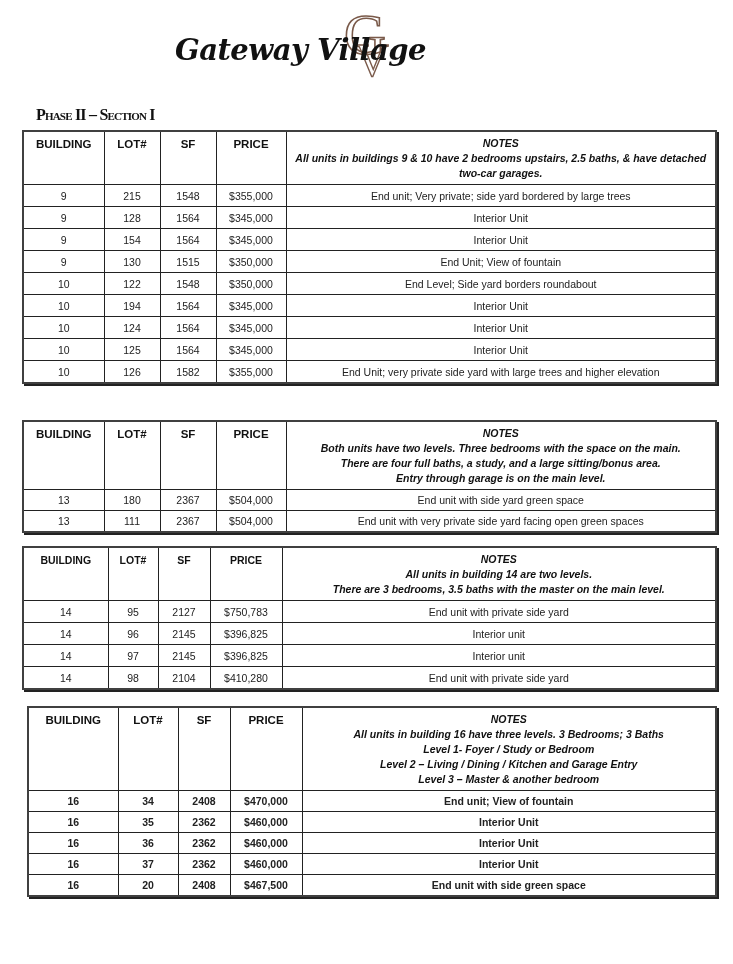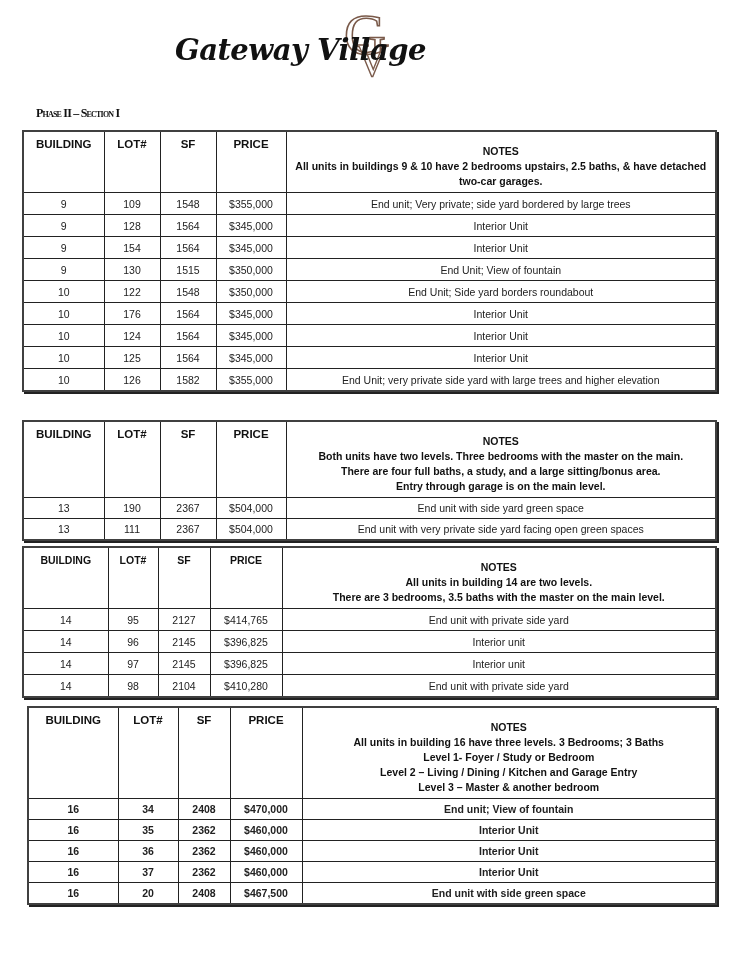--- a/index.html
+++ b/index.html
@@ -6,27 +6,27 @@
   body { width: 733px; height: 964px; position: relative; overflow: hidden; font-family: "Liberation Sans", sans-serif; color: #111; }
 
   .header { position: absolute; left: 0; top: 0; width: 733px; height: 100px; }
   .logo-mono { position: absolute; left: 330px; top: 2px; width: 70px; height: 80px; }
   .logo-title { position: absolute; left: 0; width: 601px; top: 33px; text-align: center;
     font-family: "DejaVu Serif", serif; font-style: italic; font-weight: bold; font-size: 29px; color: #111; letter-spacing: -0.5px; }
   .subtitle { position: absolute; left: 0; width: 733px; top: 76px; text-align: center;
     font-family: "Liberation Serif", serif; font-size: 16.5px; color: #222; letter-spacing: 0.3px; }
 
   .section-title { position: absolute; left: 36px; top: 106px; font-family: "Liberation Serif", serif;
-    font-weight: bold; font-size: 12px; letter-spacing: -0.8px; color: #111; font-variant: small-caps; }
+    font-weight: bold; font-size: 16px; letter-spacing: -0.8px; color: #111; font-variant: small-caps; }
 
   table.units { position: absolute; border-collapse: collapse; background: #fff;
     box-shadow: 2px 2px 0 #222; border: 2px solid #404040; }
   table.units td, table.units th { border: 1px solid #222; font-size: 10.5px; text-align: center; padding: 0; }
   table.units th { font-weight: bold; font-size: 11.5px; vertical-align: top; padding-top: 6px; color: #111; }
-  table.units th.notes { font-size: 10.5px; line-height: 15px; padding-top: 12px; padding-bottom: 3px; }
+  table.units th.notes { font-size: 10.5px; line-height: 15px; padding-top: 4px; padding-bottom: 3px; font-style: italic; }
   table.units th.notes .notes-head { font-size: 10.5px; }
   table.units td { color: #222; }
 
   #t1 { left: 22px; top: 130px; width: 695px; }
   #t2 { left: 22px; top: 420px; width: 695px; }
   #t3 { left: 22px; top: 546px; width: 695px; }
   #t4 { left: 27px; top: 706px; width: 690px; }
 
   #t1 td { height: 21px; }
   #t2 td { height: 20px; margin-top: 16px; }
@@ -63,21 +63,21 @@
       <th class="notes">
         <div class="notes-head">NOTES</div>
         <div>All units in buildings 9 &amp; 10  have 2 bedrooms upstairs, 2.5 baths, &amp; have detached</div>
         <div>two-car garages.</div>
       </th>
     </tr>
   </thead>
   <tbody>
       <tr>
         <td>9</td>
-        <td>109</td>
+        <td>215</td>
         <td>1548</td>
         <td>$355,000</td>
         <td>End unit; Very private; side yard bordered by large trees</td>
       </tr>
       <tr>
         <td>9</td>
         <td>128</td>
         <td>1564</td>
         <td>$345,000</td>
         <td>Interior Unit</td>
@@ -94,25 +94,25 @@
         <td>130</td>
         <td>1515</td>
         <td>$350,000</td>
         <td>End Unit; View of fountain</td>
       </tr>
       <tr>
         <td>10</td>
         <td>122</td>
         <td>1548</td>
         <td>$350,000</td>
-        <td>End Unit; Side yard borders roundabout</td>
-      </tr>
-      <tr>
-        <td>10</td>
-        <td>176</td>
+        <td>End Level; Side yard borders roundabout</td>
+      </tr>
+      <tr>
+        <td>10</td>
+        <td>194</td>
         <td>1564</td>
         <td>$345,000</td>
         <td>Interior Unit</td>
       </tr>
       <tr>
         <td>10</td>
         <td>124</td>
         <td>1564</td>
         <td>$345,000</td>
         <td>Interior Unit</td>
@@ -143,30 +143,30 @@
       <col>
     </colgroup>
   <thead>
     <tr>
       <th>BUILDING</th>
       <th>LOT#</th>
       <th>SF</th>
       <th>PRICE</th>
       <th class="notes">
         <div class="notes-head">NOTES</div>
-        <div>Both units have two levels. Three bedrooms with the master on the main.</div>
+        <div>Both units have two levels. Three bedrooms with the space on the main.</div>
         <div>There are four full baths, a study, and a large sitting/bonus area.</div>
         <div>Entry through garage is on the main level.</div>
       </th>
     </tr>
   </thead>
   <tbody>
       <tr>
         <td>13</td>
-        <td>190</td>
+        <td>180</td>
         <td>2367</td>
         <td>$504,000</td>
         <td>End unit with side yard green space</td>
       </tr>
       <tr>
         <td>13</td>
         <td>111</td>
         <td>2367</td>
         <td>$504,000</td>
         <td>End unit with very private side yard facing open green spaces</td>
@@ -193,21 +193,21 @@
         <div>All units in building 14 are two levels.</div>
         <div>There are 3 bedrooms, 3.5 baths with the master on the main level.</div>
       </th>
     </tr>
   </thead>
   <tbody>
       <tr>
         <td>14</td>
         <td>95</td>
         <td>2127</td>
-        <td>$414,765</td>
+        <td>$750,783</td>
         <td>End unit with private side yard</td>
       </tr>
       <tr>
         <td>14</td>
         <td>96</td>
         <td>2145</td>
         <td>$396,825</td>
         <td>Interior unit</td>
       </tr>
       <tr>

